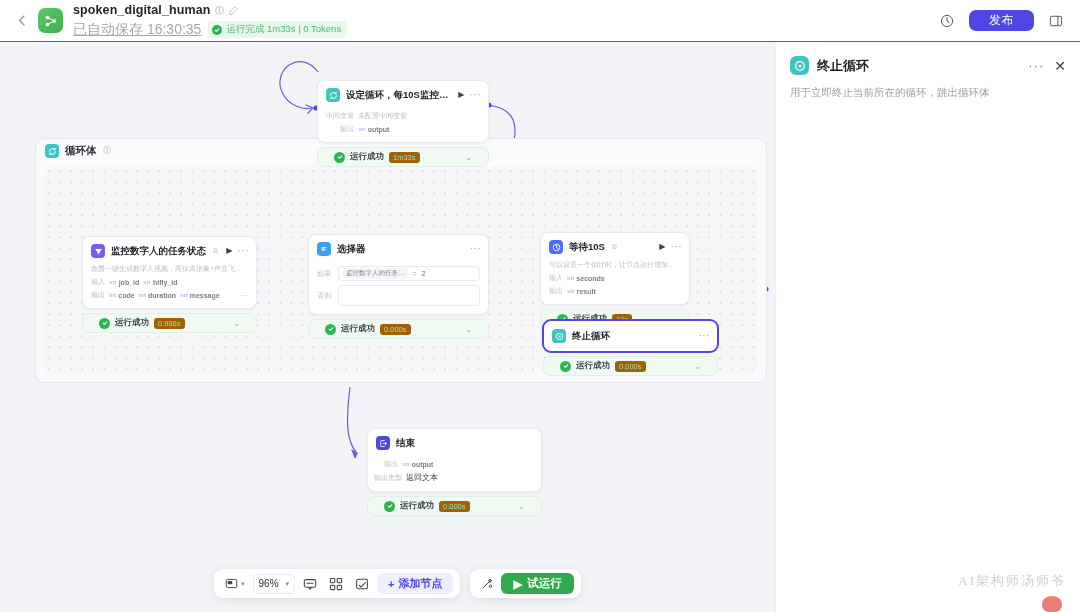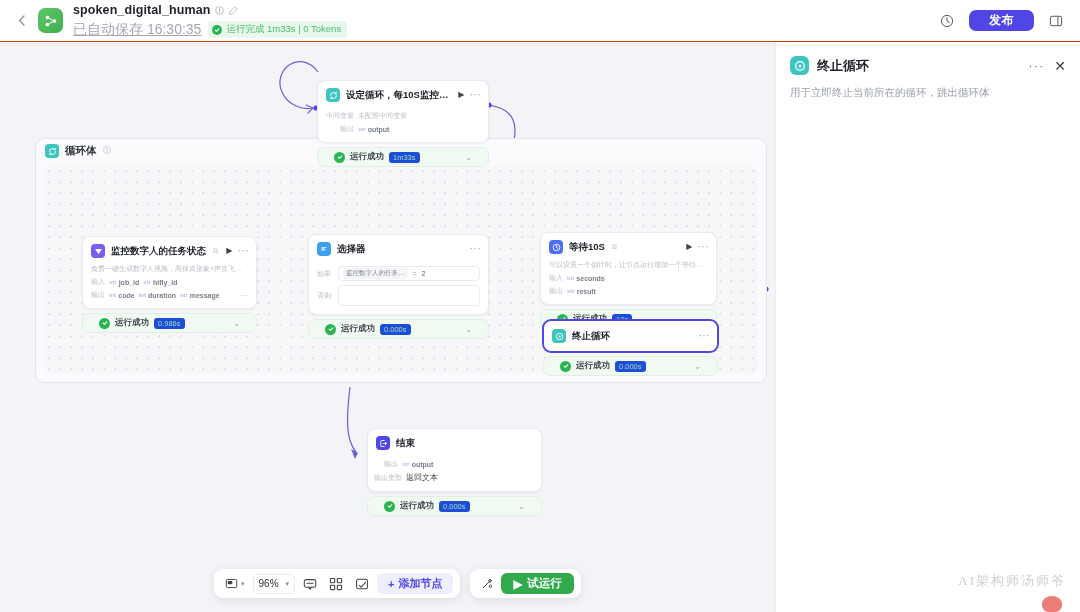--- a/index.html
+++ b/index.html
@@ -47,21 +47,21 @@
     display: inline-flex; align-items: center; justify-content: center; flex: none;
   }
   .run-pill .ck svg { width: 6px; height: 6px; }
   .run-pill-text { font-size: 9.5px; color: #4dbb6c; }
   .topbar-right { margin-left: auto; display: flex; align-items: center; gap: 10px; padding-right: 12px; }
   .icon-btn {
     width: 24px; height: 24px; display: flex; align-items: center; justify-content: center;
     color: #51565e; border-radius: 5px; cursor: pointer;
   }
   .publish-btn {
-    background: #4f46e5; color: #fff; font-size: 12px; font-weight: bold;
+    background: #4f46e5; color: #fff; font-size: 12px; font-weight: normal;
     padding: 2px 20px; border-radius: 7px; border: none; cursor: pointer;
     letter-spacing: .5px;
   }
 
   
   .canvas {
     position: absolute; left: 0; top: 42px; width: 775px; height: 570px;
     background: #f3f4f7;
     overflow: hidden;
   }
@@ -123,21 +123,21 @@
 
   
   .node-status {
     margin-top: 4px; background: #f0faf3; border: 1px solid #dff1e4;
     border-radius: 7px; height: 20px; display: flex; align-items: center;
     padding: 0 16px; gap: 5px;
   }
   .st-ck { width: 11px; height: 11px; border-radius: 50%; background: #2bb552; display: flex; align-items: center; justify-content: center; flex: none; }
   .st-ck svg { width: 6px; height: 6px; }
   .st-text { font-size: 8.5px; color: #3e444c; font-weight: bold; }
-  .st-dur { font-size: 7.5px; color: #a8d9b8; background: #1d4ed8; border-radius: 3px; padding: 1px 4px; }
+  .st-dur { font-size: 7.5px; color: #a8d9b8; background: #a16207; border-radius: 3px; padding: 1px 4px; }
   .st-caret { margin-left: auto; color: #9aa0a8; font-size: 8px; }
 
   
   .sel-row { display: flex; align-items: center; gap: 5px; margin-top: 4px; }
   .sel-label { font-size: 7px; color: #b9bdc4; width: 16px; flex: none; }
   .sel-field {
     flex: 1; height: 15px; border: 1px solid #e8eaf0; border-radius: 4px;
     background: #fff; display: flex; align-items: center; padding: 0 4px; gap: 5px;
   }
   .sel-var {
@@ -461,21 +461,21 @@
             <svg viewBox="0 0 10 10">
               <path d="M2 5.2l2 2 4-4.2" fill="none" stroke="#fff" stroke-width="1.7" stroke-linecap="round" stroke-linejoin="round"></path>
             </svg>
           </span>
         <span class="st-text">运行成功</span>
         <span class="st-dur">0.000s</span>
         <span class="st-caret">⌄</span>
       </div>
     </div>
 
-    <div class="node" style="left:540px; top:190px; width:177px;">
+    <div class="node" style="left:540px; top:190px; width:150px;">
       <div class="node-card">
         <div class="node-head">
           <span class="nico" style="background:#4f6ef7">
             <svg viewBox="0 0 12 12">
                 <circle cx="6" cy="6" r="4.4" fill="none" stroke="#fff" stroke-width="1.2"></circle>
                 <path d="M6 3.4V6l1.9 1.2" fill="none" stroke="#fff" stroke-width="1.2" stroke-linecap="round"></path>
               </svg>
           </span>
           <span class="nname">等待10S</span>
           <span class="ncopy">⧉</span>

